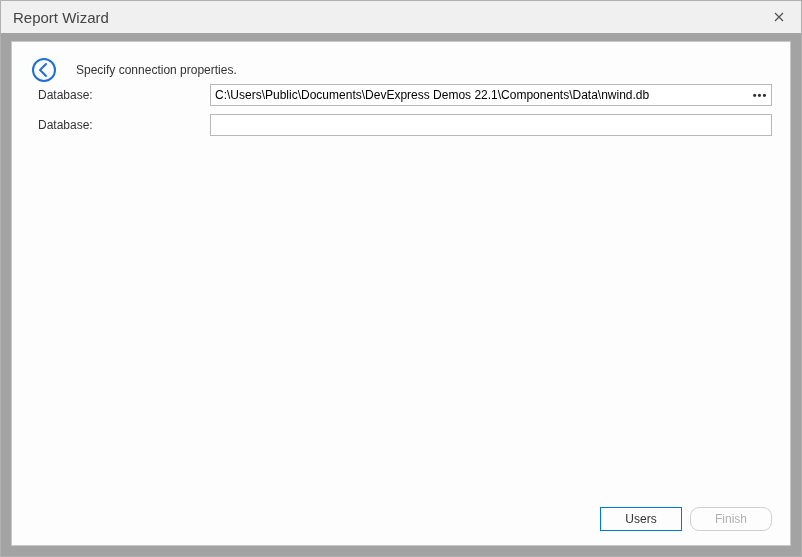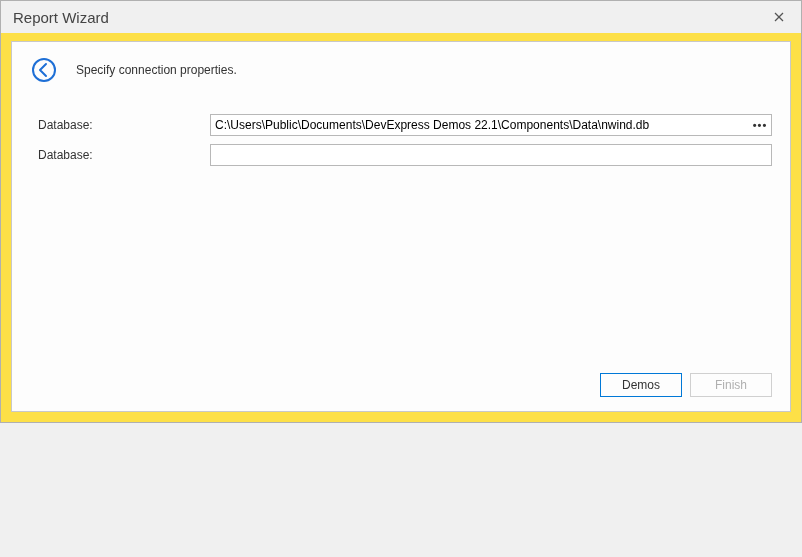--- a/index.html
+++ b/index.html
@@ -10,22 +10,22 @@
     body {
       font-family: "Segoe UI", Tahoma, sans-serif;
       font-size: 12px;
       background: #f0f0f0;
       width: 802px;
       height: 557px;
       overflow: hidden;
     }
     .window {
       width: 802px;
-      height: 423px;
-      background: #fde047;
+      height: 557px;
+      background: #a3a3a3;
       border: 1px solid #b0b0b0;
       display: flex;
       flex-direction: column;
     }
     .titlebar {
       height: 32px;
       display: flex;
       align-items: center;
       justify-content: space-between;
       padding: 0 8px 0 12px;
@@ -56,21 +56,20 @@
       border: 1px solid #c8c8c8;
       background: #fdfdfd;
       display: flex;
       flex-direction: column;
       padding: 14px 18px 14px 18px;
     }
     .header-row {
       display: flex;
       align-items: center;
       gap: 18px;
-      margin-bottom: 30px;
       text-align: right;
     }
     .back-icon {
       width: 28px;
       height: 28px;
       display: flex;
       align-items: center;
       justify-content: center;
       cursor: pointer;
     }
@@ -144,20 +143,21 @@
       cursor: pointer;
       color: #333;
     }
     .wizard-btn.primary {
       border: 1px solid #0078d7;
     }
     .wizard-btn.disabled {
       color: #b0b0b0;
       border-color: #d0d0d0;
       cursor: default;
+      border-radius: 9px;
     }
   </style>
 </head>
 <body>
 
 <div class="window">
   <div class="titlebar">
     <span class="titlebar-title">Report Wizard</span>
     <div class="close-btn">
       <svg width="10" height="10" viewBox="0 0 10 10">
@@ -192,19 +192,19 @@
         </div>
         <div class="form-row">
           <span class="form-label">Database:</span>
           <div class="input-wrap">
             <input type="password" class="text-input password" value="" style="">
           </div>
         </div>
       </div>
 
       <div class="button-row">
-        <button class="wizard-btn primary">Demos</button>
+        <button class="wizard-btn primary">Users</button>
         <button class="wizard-btn disabled" disabled="">Finish</button>
       </div>
 
     </div>
   </div>
 </div>
 
 </body></html>

